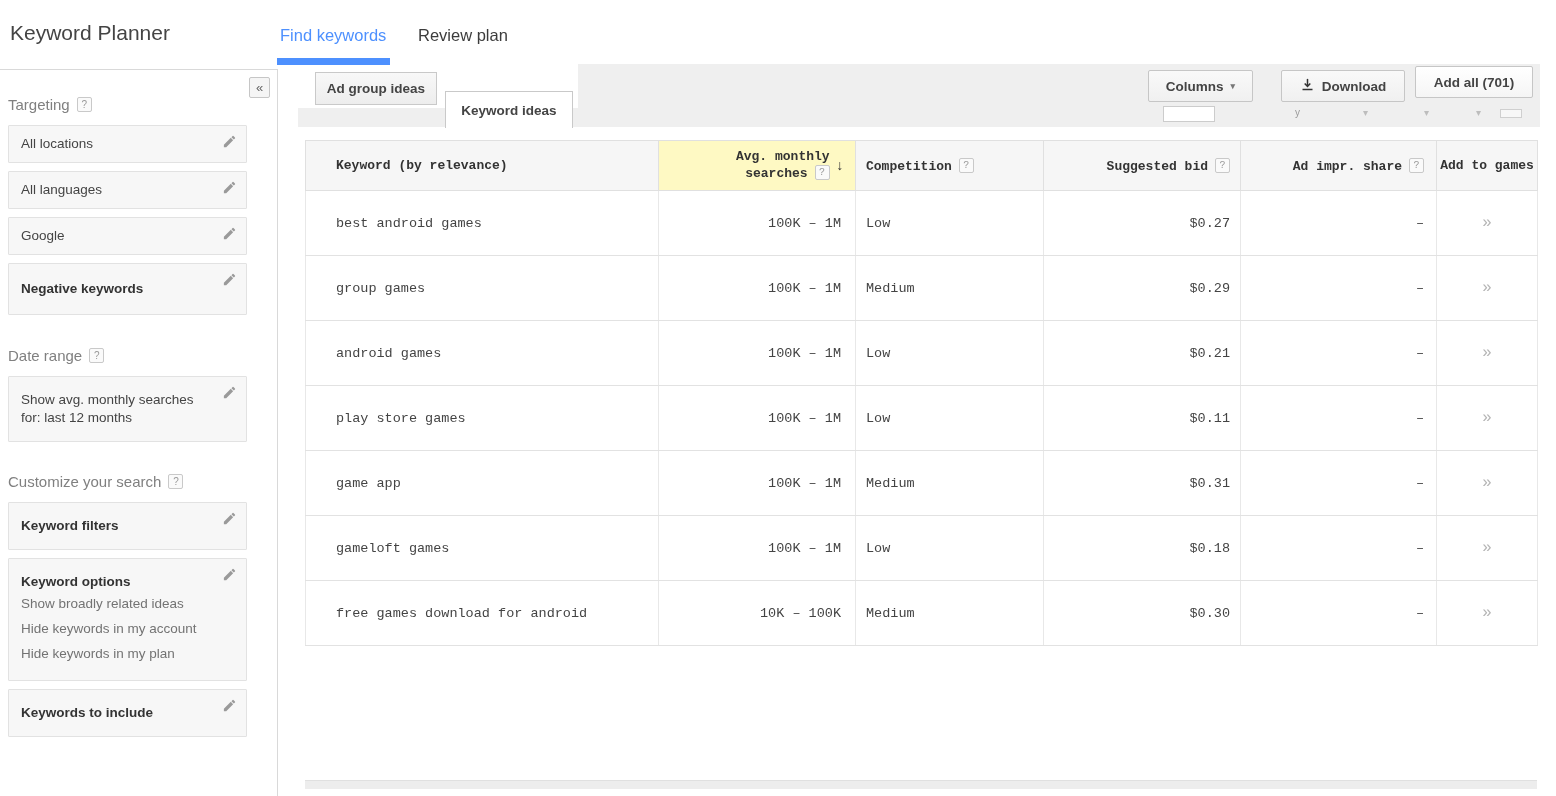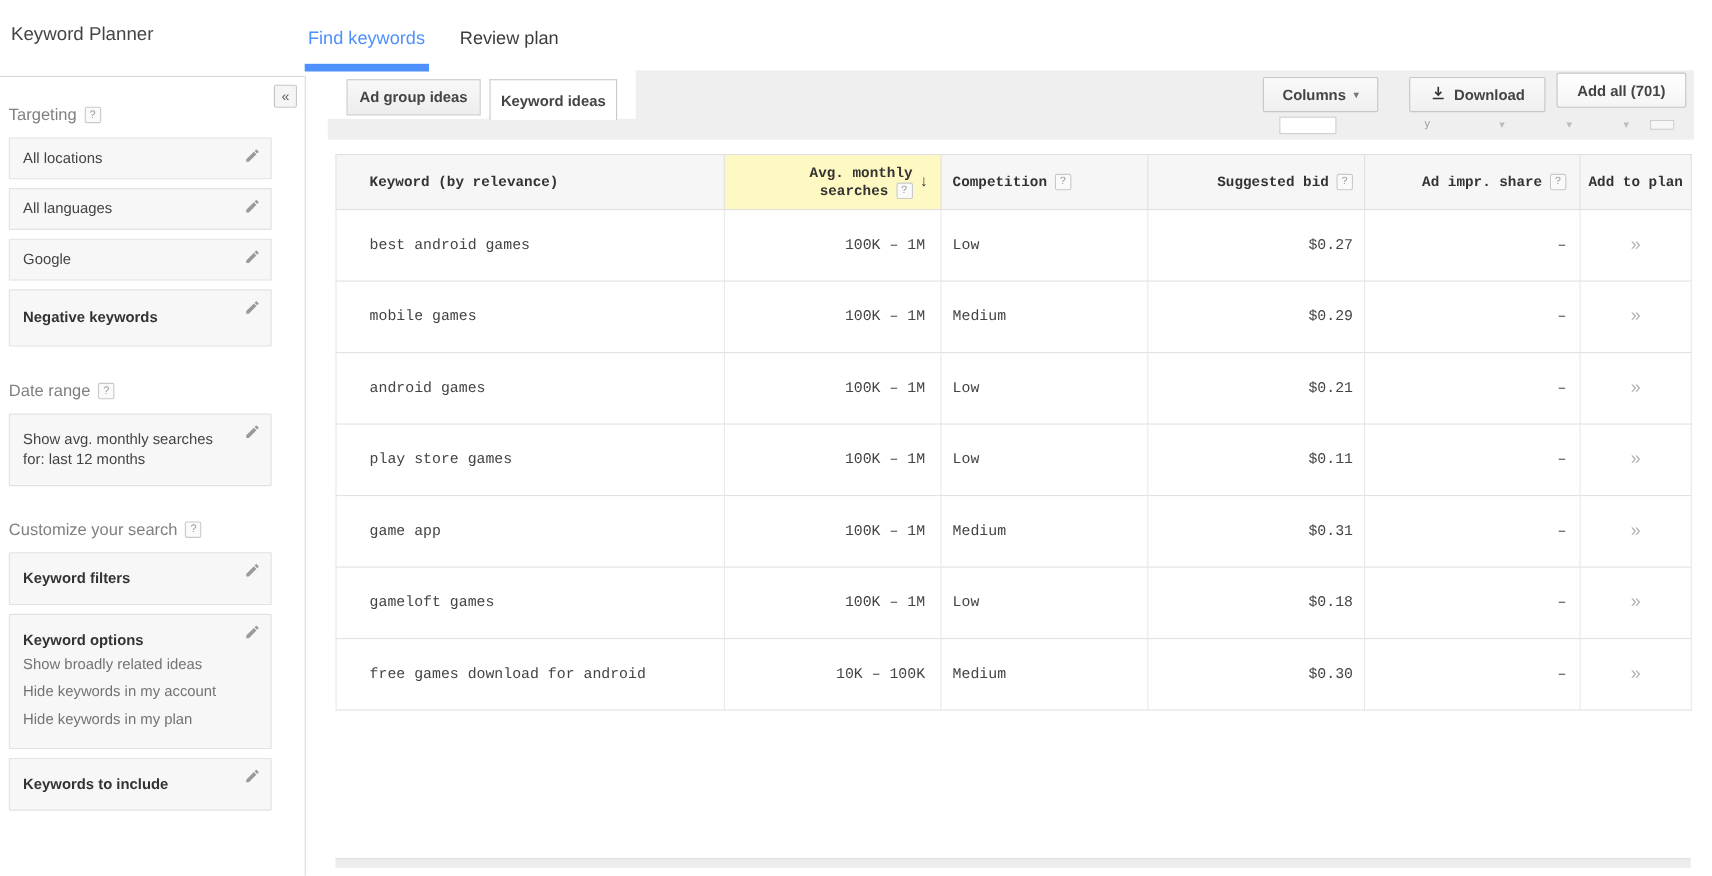--- a/index.html
+++ b/index.html
@@ -3,21 +3,21 @@
 <meta charset="utf-8">
 <style>
   html,body{
     margin:0;padding:0;width:1556px;height:796px;overflow:hidden;
     background:#fff;font-family:"Liberation Sans",sans-serif;
     -webkit-font-smoothing:antialiased;
   }
   .abs{position:absolute;box-sizing:border-box;}
 
   
-  #app-title{left:10px;top:21px;font-size:17px;color:#444;}
+  #app-title{left:10px;top:21px;font-size:21px;color:#444;}
   .nav-tab{top:26px;font-size:16.5px;cursor:pointer;}
   #nav-find{left:280px;color:#4d90fe;}
   #nav-review{left:418px;color:#3c3c3c;}
   #nav-underline{left:277px;top:58px;width:113px;height:7px;background:#4d90fe;}
 
   
   #sidebar-topline{left:0;top:69px;width:277px;height:1px;background:#d9d9d9;}
   #v-divider{left:277px;top:69px;width:1px;height:727px;background:#d9d9d9;}
   #sidebar{left:0;top:70px;width:277px;height:726px;padding:0 0 0 8px;}
   .side-section-title{margin:0;font-size:15px;color:#808080;font-weight:normal;}
@@ -50,21 +50,21 @@
 
   
   #band-a{left:578px;top:64px;width:962px;height:44px;background:#efefef;}
   #band-b{left:298px;top:108px;width:1242px;height:19px;background:#efefef;}
   .ctab{
     top:72px;height:33px;border:1px solid #c9c9c9;
     font-weight:bold;font-size:13.5px;color:#444;
     display:flex;align-items:center;justify-content:center;cursor:pointer;
   }
   #tab-adgroup{left:315px;width:122px;background:linear-gradient(#f8f8f8,#ededed);}
-  #tab-keyword{left:445px;width:116px;height:37px;background:#fff;border-bottom:none;z-index:3;}
+  #tab-keyword{left:445px;width:128px;height:37px;background:#fff;border-bottom:none;z-index:3;margin-top:19px;}
   .btn{
     height:32px;background:linear-gradient(#f9f9f9,#f0f0f0);
     border:1px solid #c6c6c6;border-radius:2px;font-weight:bold;font-size:13.5px;color:#444;
     display:flex;align-items:center;justify-content:center;gap:7px;cursor:pointer;z-index:2;
   }
   #btn-columns{left:1148px;top:70px;width:105px;}
   #btn-download{left:1281px;top:70px;width:124px;}
   #btn-addall{left:1415px;top:66px;width:118px;background:linear-gradient(#fff,#f5f5f5);}
   .dd-arrow{font-size:9px;color:#777;}
   #download-icon svg{width:15px;height:15px;}
@@ -232,39 +232,39 @@
       <th style="text-align:left;padding-left:10px;">
         <span>Competition</span><span class="help-q">?</span>
       </th>
       <th style="text-align:right;padding-right:10px;">
         <span>Suggested bid</span><span class="help-q">?</span>
       </th>
       <th style="text-align:right;padding-right:12px;">
         <span>Ad impr. share</span><span class="help-q">?</span>
       </th>
       <th style="text-align:center;">
-        <span>Add to plan</span>
+        <span>Add to games</span>
       </th>
     </tr>
   </thead>
   <tbody>
 
   <tr>
     <td class="col-keyword">best android games</td>
     <td class="col-searches">100K – 1M</td>
     <td class="col-comp">Low</td>
     <td class="col-bid">$0.27</td>
     <td class="col-share">–</td>
     <td class="col-add">
       <span class="add-chip">»</span>
     </td>
   </tr>
 
   <tr>
-    <td class="col-keyword">mobile games</td>
+    <td class="col-keyword">group games</td>
     <td class="col-searches">100K – 1M</td>
     <td class="col-comp">Medium</td>
     <td class="col-bid">$0.29</td>
     <td class="col-share">–</td>
     <td class="col-add">
       <span class="add-chip">»</span>
     </td>
   </tr>
 
 

